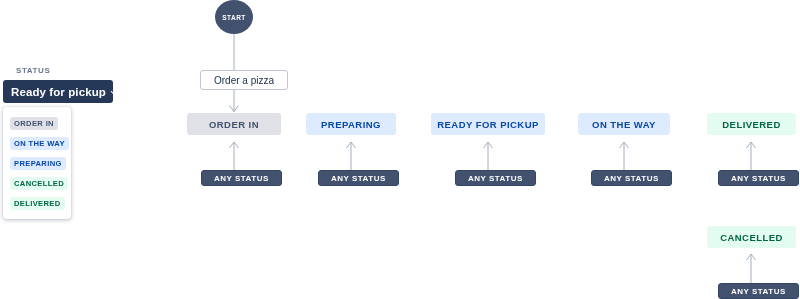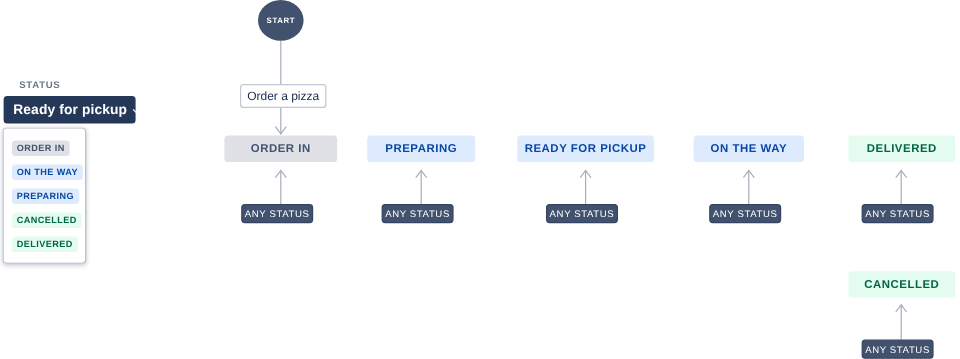--- a/index.html
+++ b/index.html
@@ -87,22 +87,22 @@
     text-transform:uppercase;white-space:nowrap;box-sizing:border-box;
   }
   .n-grey{background:#dfe1e6;color:#42526e;}
   .n-blue{background:#deebff;color:#0747a6;}
   .n-green{background:#e3fcef;color:#006644;}
 
   .any-pill{
     position:absolute;height:16px;border-radius:3px;
     background:#42526e;border:1px solid #344563;
     display:flex;align-items:center;justify-content:center;
-    padding:0 2px;box-sizing:border-box;
-    color:#ffffff;font-size:8px;font-weight:400;letter-spacing:.5px;
+    padding:0 12px;box-sizing:border-box;
+    color:#ffffff;font-size:8px;font-weight:700;letter-spacing:.5px;
     text-transform:uppercase;white-space:nowrap;
   }
 
   svg.edges{position:absolute;left:0;top:0;width:800px;height:299px;pointer-events:none;}
 </style>
 </head>
 <body>
 
 <div class="canvas">
 
@@ -129,21 +129,21 @@
 
       <line x1="751" y1="283" x2="751" y2="254"></line>
       <path d="M746.5,260 L751,254 L755.5,260"></path>
     </g>
   </svg>
 
   <div class="start-node">
     <span>START</span>
   </div>
 
-  <div class="trans-box" style="left:200px;top:70px;width:72px;">Order a pizza</div>
+  <div class="trans-box" style="left:200px;top:70px;width:88px;">Order a pizza</div>
 
   <div class="status-node n-grey" style="left:187px;top:113px;width:94px;">ORDER IN</div>
   <div class="status-node n-blue" style="left:306px;top:113px;width:90px;">PREPARING</div>
   <div class="status-node n-blue" style="left:431px;top:113px;width:114px;">READY FOR PICKUP</div>
   <div class="status-node n-blue" style="left:578px;top:113px;width:92px;">ON THE WAY</div>
   <div class="status-node n-green" style="left:707px;top:113px;width:89px;">DELIVERED</div>
   <div class="status-node n-green" style="left:707px;top:226px;width:89px;">CANCELLED</div>
 
   <div class="any-pill" style="left:201px;top:170px;">ANY STATUS</div>
   <div class="any-pill" style="left:318px;top:170px;">ANY STATUS</div>

